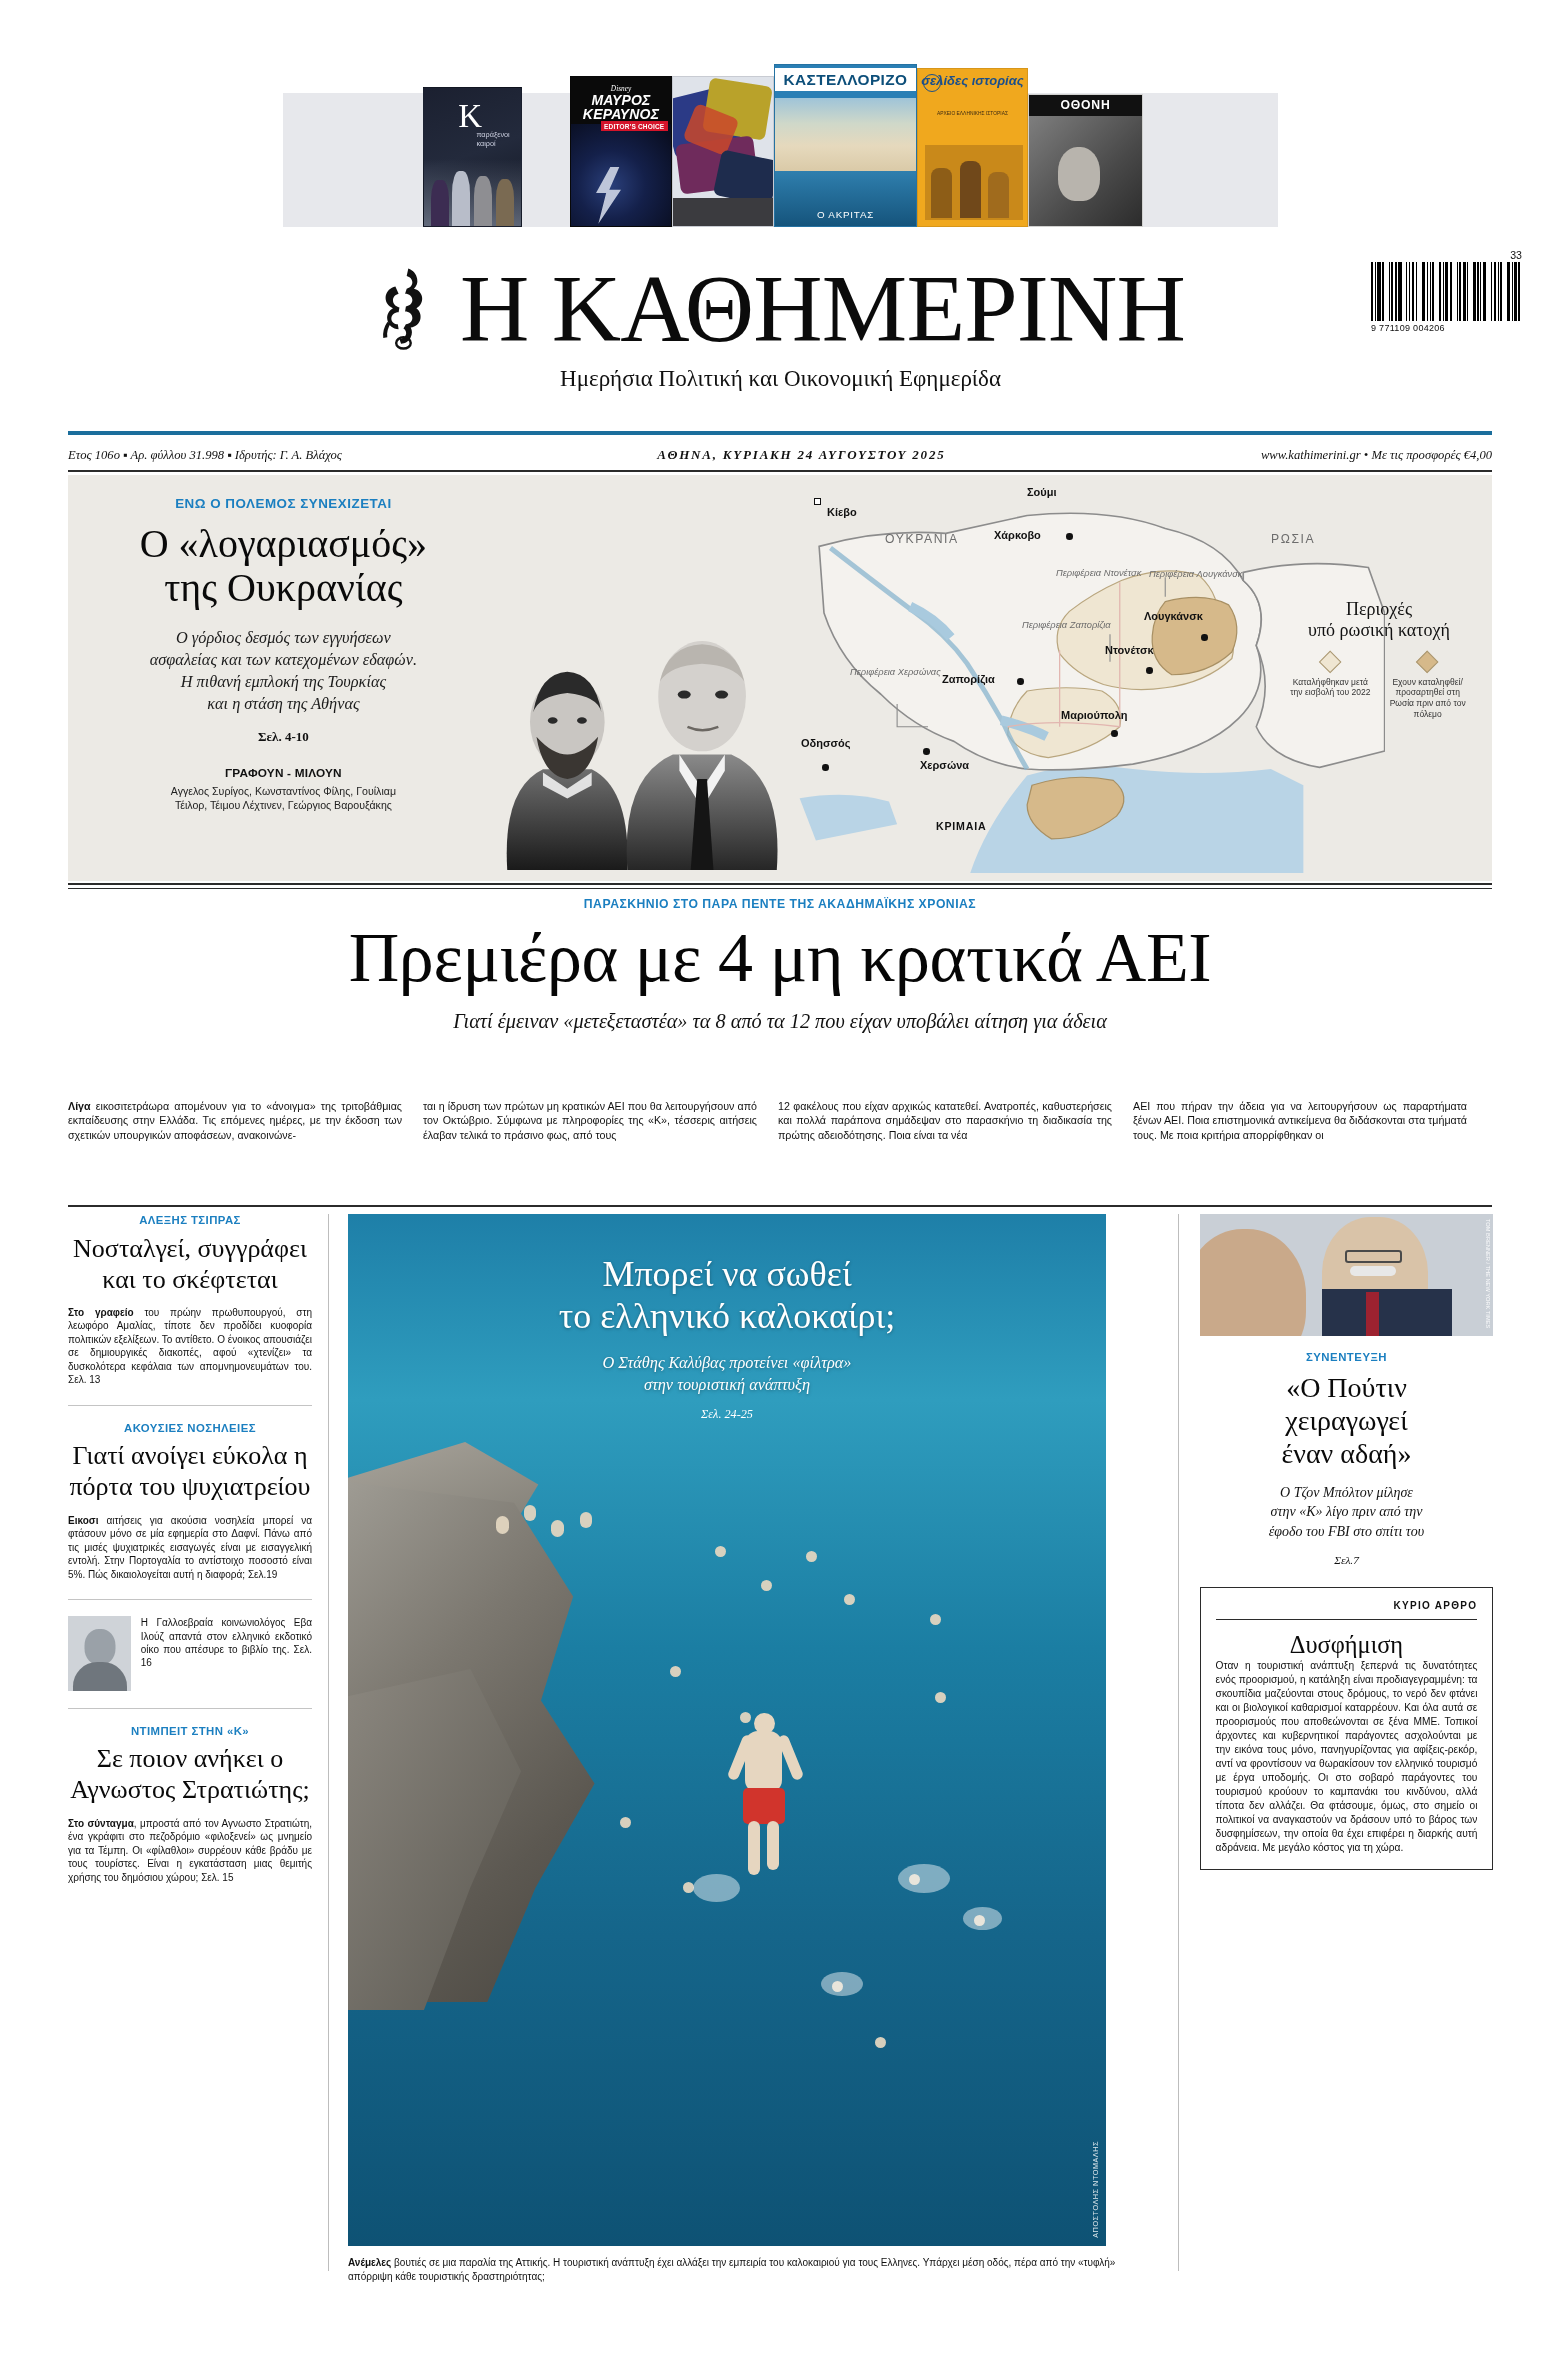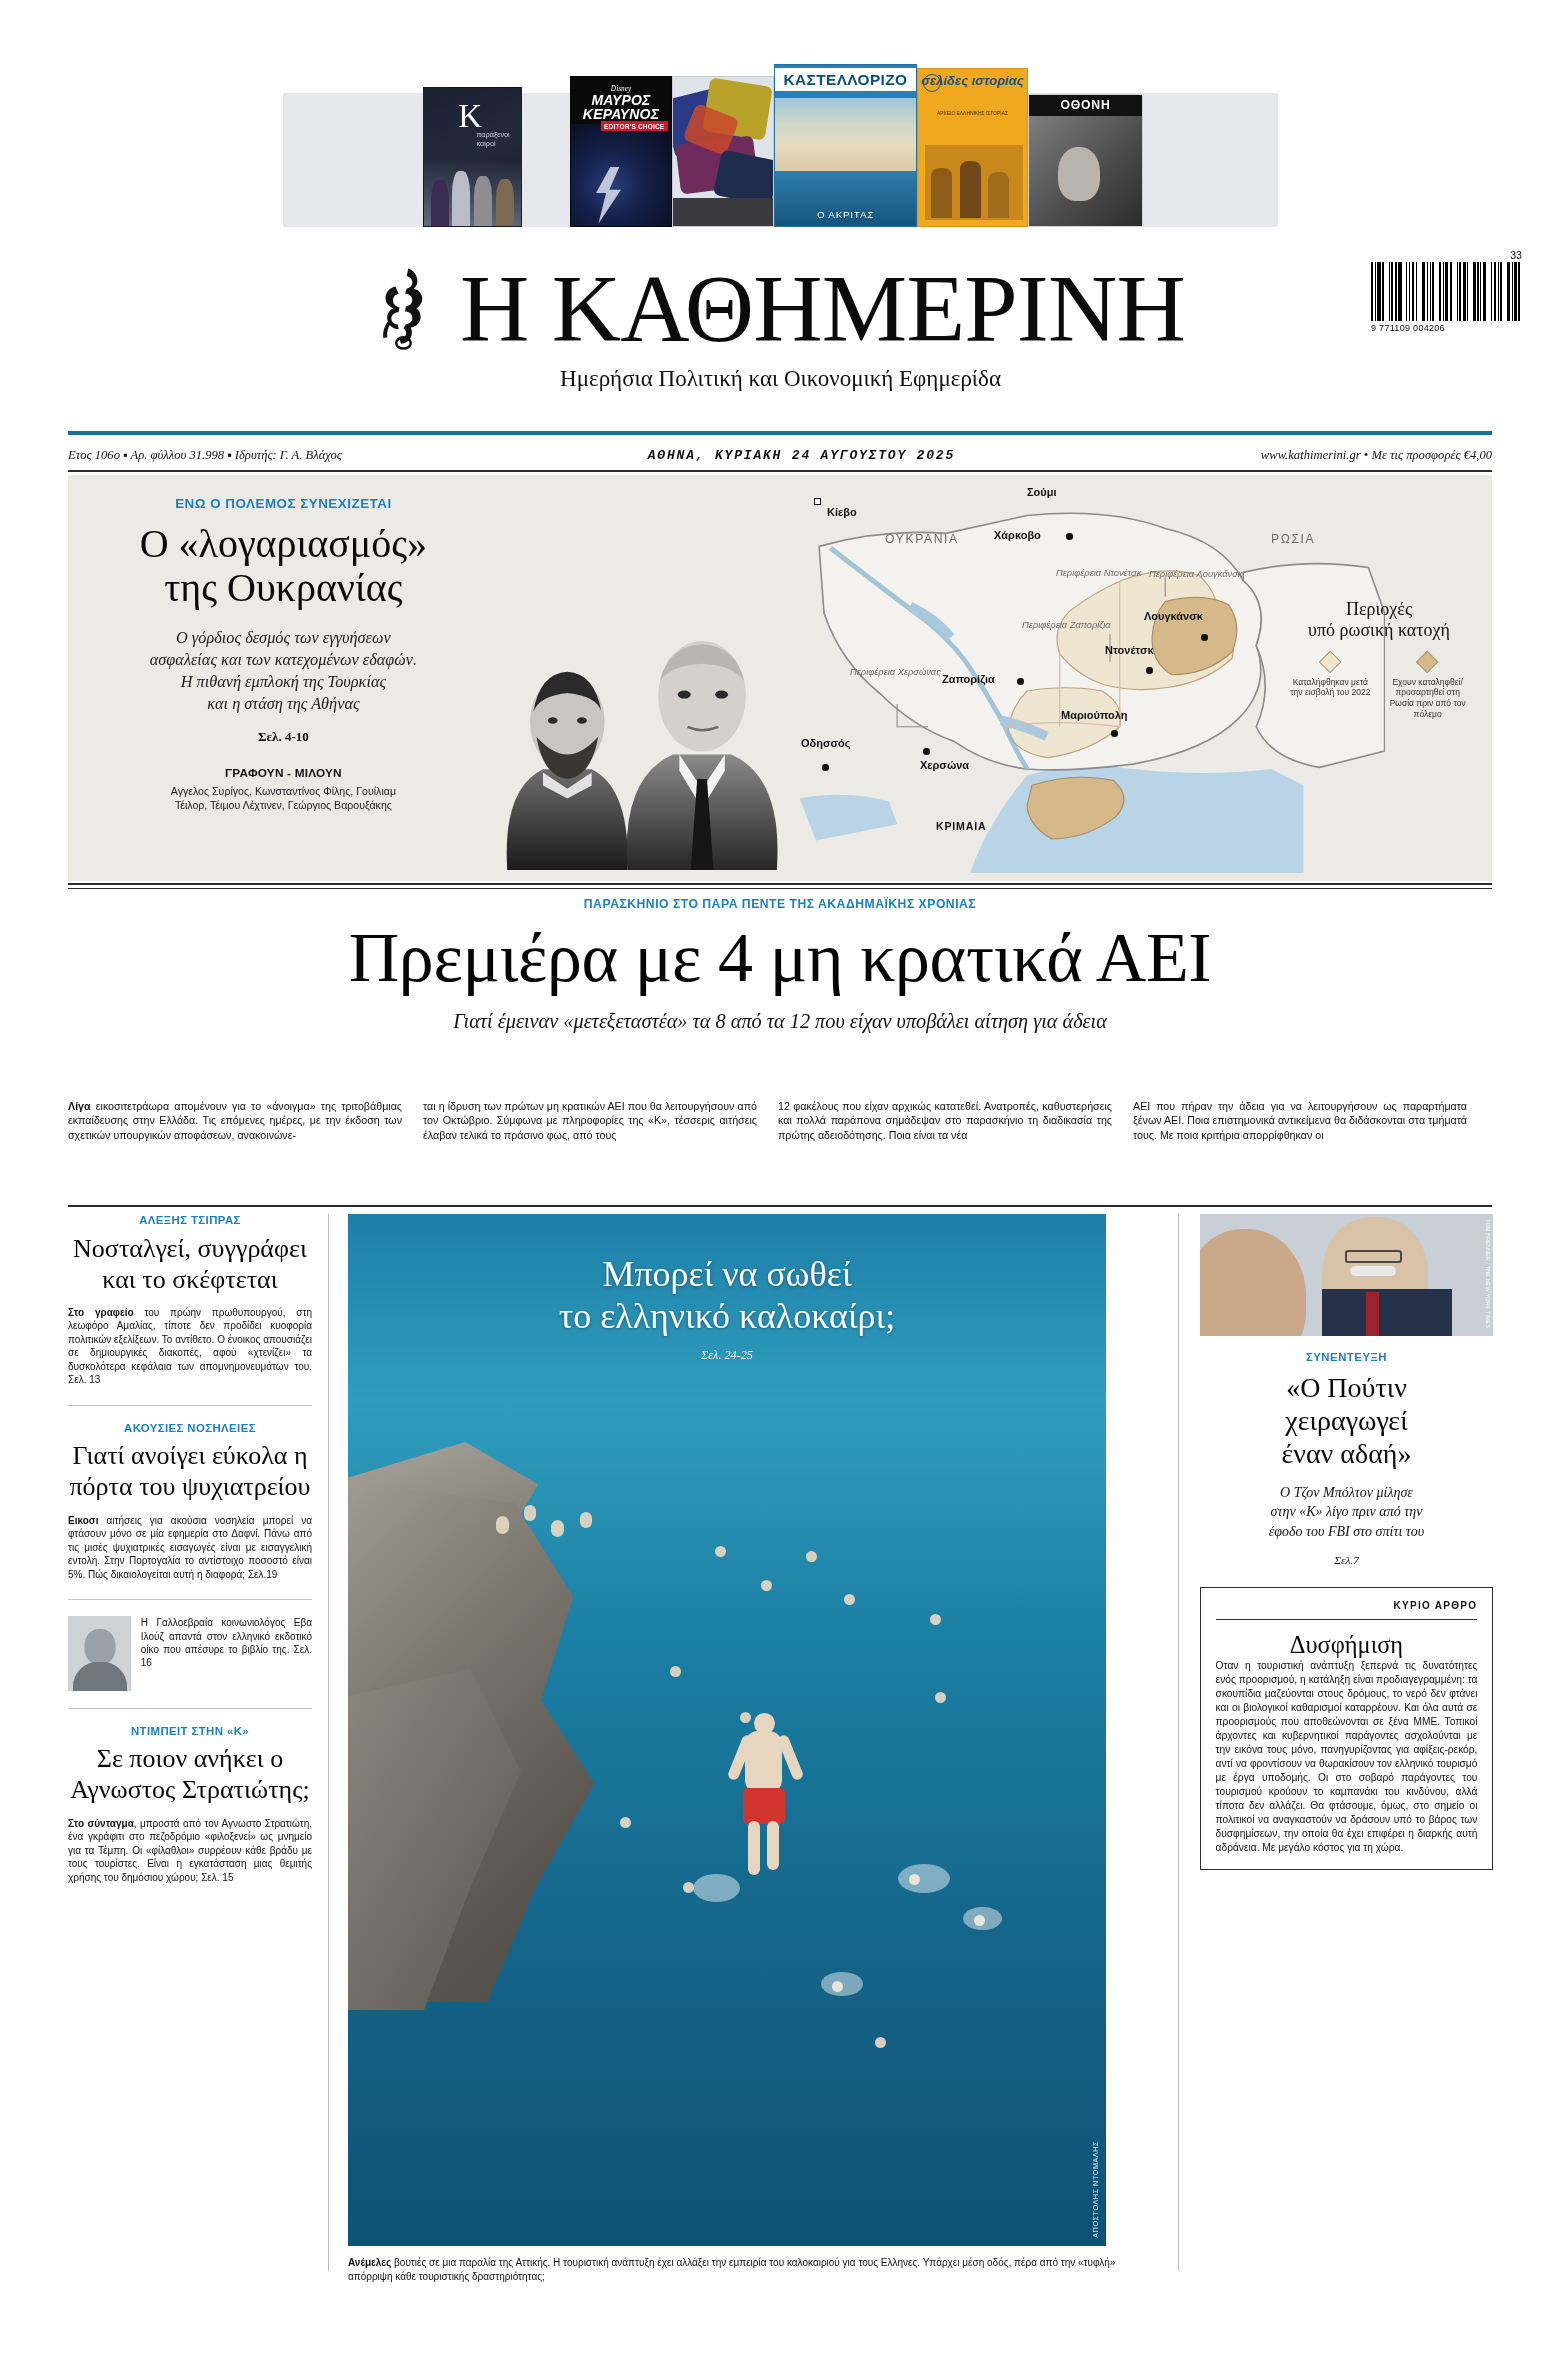--- a/index.html
+++ b/index.html
@@ -103,21 +103,21 @@
   .barcode .num { font-family:"Liberation Sans",sans-serif; font-size: 9px; letter-spacing:0.3px; color:#111; margin-top:1.6px;}
   .barcode .issue { position:absolute; right: 0; top: -13px; font-family:"Liberation Sans",sans-serif; font-size: 10.6px; color:#111;}
 
   
   .rule-blue { position:absolute; left:68px; top:431px; width:1424px; height:4.1px; background:#1b6e9c; }
   .infobar {
     position:absolute; left:68px; top:441px; width:1424px; height:28px;
     display:flex; align-items:center; justify-content:space-between;
     font-family:"Liberation Serif", serif; font-style: italic; font-size:12.6px; color:#111;
   }
-  .infobar .mid { font-style: italic; font-family:Liberation Mono, monospace; font-weight: bold; letter-spacing: 1.8px; font-size: 13px;}
+  .infobar .mid { font-style: italic; font-family:Liberation Serif, serif; font-weight: bold; letter-spacing: 1.8px; font-size: 13px;}
   .rule-thin { position:absolute; left:68px; top:470px; width:1424px; height:1.6px; background:#2b2b2b; }
 
   
   .ukr {
     position:absolute; left:68px; top:475px; width:1424px; height:406px;
     background:#eceae5; overflow:hidden;
   }
   .ukr-left { position:absolute; left:24.4px; top:21px; width:382px; text-align:center; }
   .kicker-blue {
     font-family:"Liberation Sans", sans-serif; font-weight:bold; font-size:13.4px;
@@ -607,20 +607,24 @@
           <div class="shorts"></div>
             <div class="leg l1"></div>
             <div class="leg l2"></div>
         </div>
 
         <div class="photo-overlay">
           <h2>
             <span>Μπορεί να σωθεί</span><br>
             <span>το ελληνικό καλοκαίρι;</span>
           </h2>
+          <div class="d">
+            <span>Ο Στάθης Καλύβας προτείνει «φίλτρα»</span><br>
+            <span>στην τουριστική ανάπτυξη</span>
+          </div>
           <div class="s">Σελ. 24-25</div>
         </div>
 
         <div class="photo-credit">ΑΠΟΣΤΟΛΗΣ ΝΤΟΜΑΛΗΣ</div>
       </div>
 
       <div class="photo-cap">
         <b>Ανέμελες</b><span> βουτιές σε μια παραλία της Αττικής. Η τουριστική ανάπτυξη έχει αλλάξει την εμπειρία του καλοκαιριού για τους Ελληνες. Υπάρχει μέση οδός, πέρα από την «τυφλή» απόρριψη κάθε τουριστικής δραστηριότητας;</span>
       </div>
     </div>

